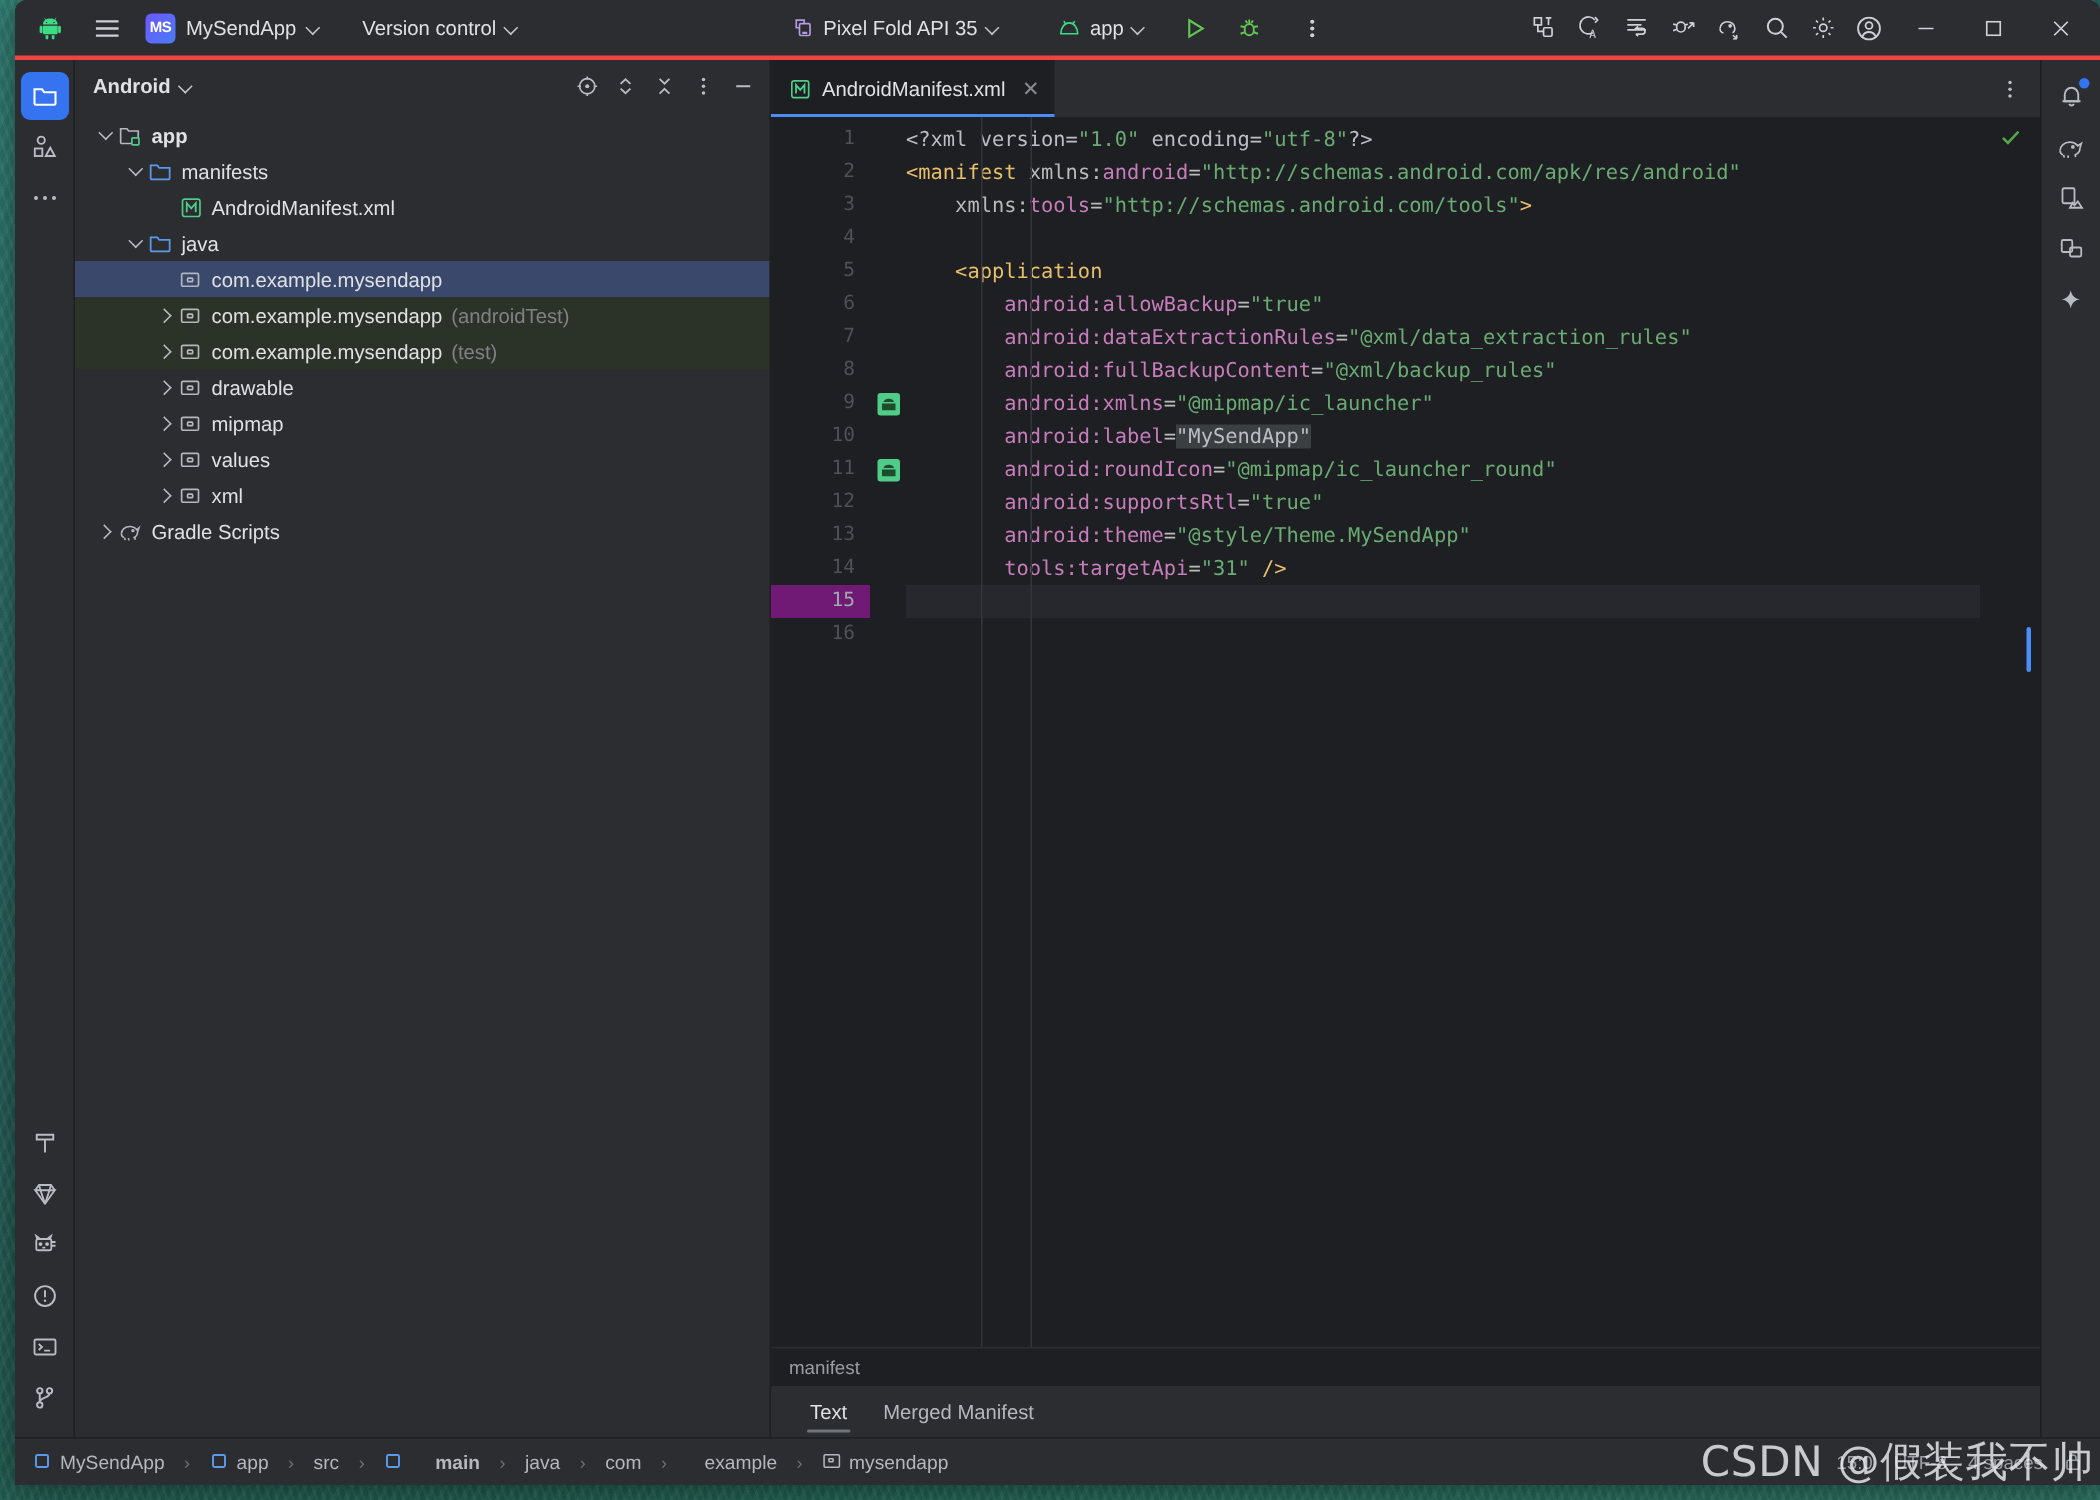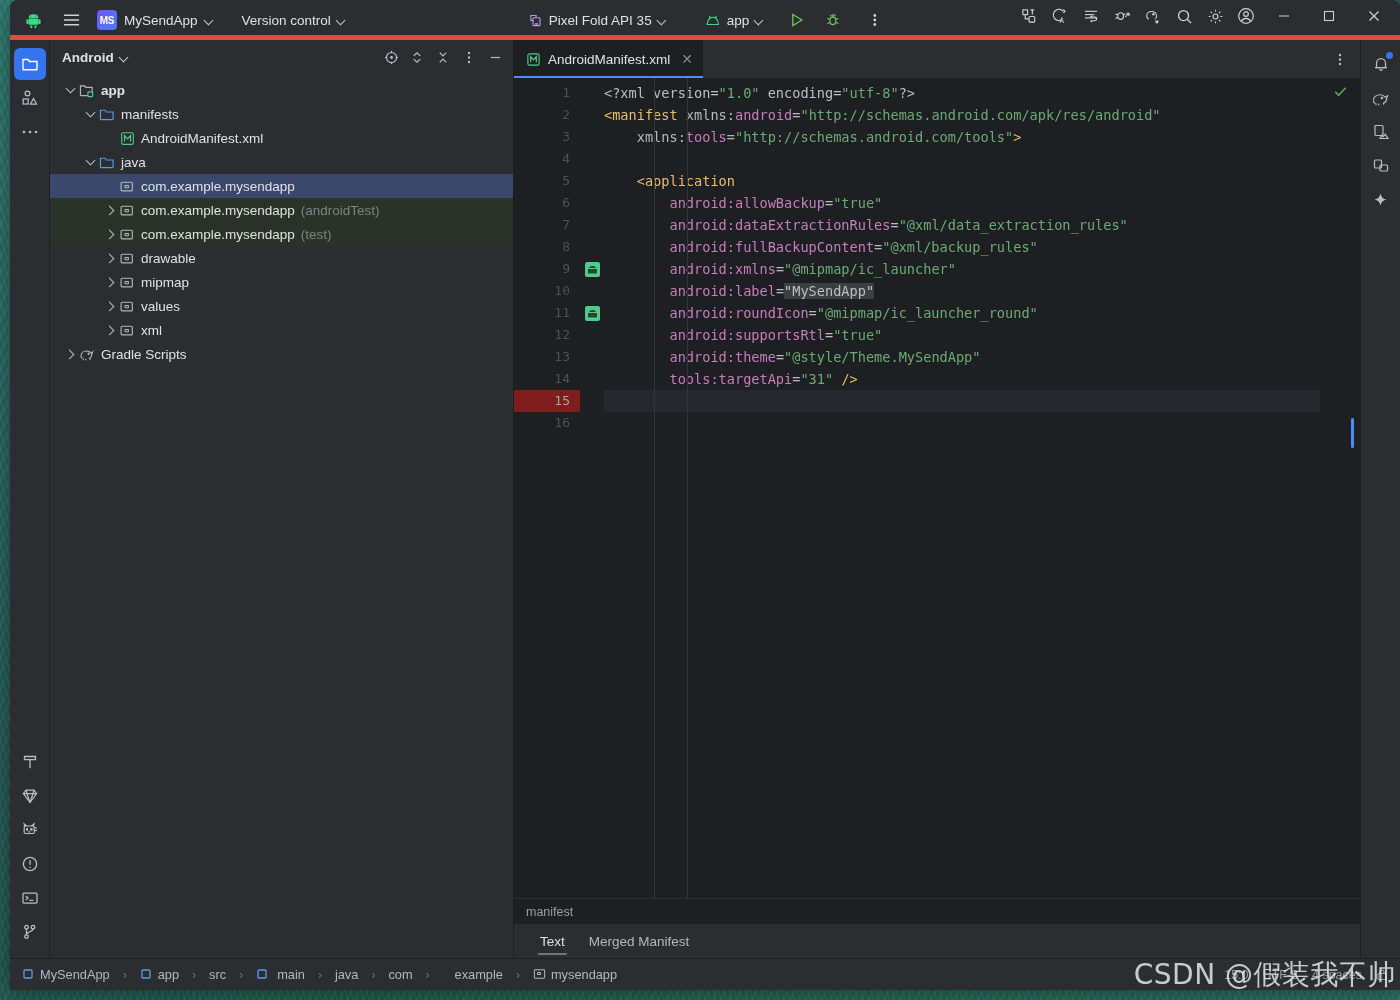--- a/index.html
+++ b/index.html
@@ -29,23 +29,23 @@
     border-radius: 8px 8px 0 0;
     overflow: hidden;
     display: flex; flex-direction: column;
     box-shadow: 0 2px 22px rgba(0,0,0,0.45);
   }
 
   
   #titlebar {
     height: 40px; flex: 0 0 40px;
     background: #2b2d30;
-    display: flex; align-items: flex-end;
+    display: flex; align-items: center;
     position: relative;
-    border-bottom: 5px solid #ef4444;
+    border-bottom: 3px solid #ef4444;
   }
   .tb-left { display: flex; align-items: center; gap: 0; padding-left: 8px; }
   .tb-icon-btn {
     width: 30px; height: 30px; display: flex; align-items: center;
     justify-content: center; border-radius: 5px; color: #ced0d6;
   }
   .android-logo { color: #3ddc84; }
   .proj-chip {
     display: flex; align-items: center; gap: 7px;
     height: 28px; padding: 0 8px 0 5px; margin-left: 6px;
@@ -172,21 +172,21 @@
 
   #editor-wrap { flex: 1; display: flex; min-height: 0; position: relative;
                  background: #1e1f22; overflow: hidden; }
   #gutter {
     width: 66px; flex: 0 0 66px; background: #1e1f22;
     padding-top: 4px; text-align: right;
     font-family: "DejaVu Sans Mono", monospace; font-size: 13px;
   }
   .gline { height: 22px; line-height: 22px; color: #4e5157; padding-right: 10px;
            position: relative; }
-  .gline.caret { color: #a4a7ad; background: #7f1d1d; }
+  .gline.caret { color: #a4a7ad; background: #701a75; }
   #gutter-icons { width: 24px; flex: 0 0 24px; background: #1e1f22; padding-top: 4px; }
   .gicon-line { height: 22px; display: flex; align-items: center; justify-content: center; }
   #code {
     flex: 1; padding-top: 4px; min-width: 0;
     font-family: "DejaVu Sans Mono", monospace; font-size: 13.6px;
     position: relative; overflow: hidden;
   }
   .cline { height: 22px; line-height: 22px; white-space: pre; color: #bcbec4; }
   .cline.caret { background: #26282e; }
   .tk-tag { color: #e8bf6a; }
@@ -835,21 +835,21 @@
               <rect x="2" y="2" width="8" height="8" rx="1"></rect>
             </svg>
           </span>
           <span>app</span>
         </span>
         <span class="crumb-sep">›</span>
         <span style="display: inline-flex; align-items: center; gap: 5px;">
           <span>src</span>
         </span>
         <span class="crumb-sep">›</span>
-        <span style="display: inline-flex; align-items: center; gap: 8px;">
+        <span style="display: inline-flex; align-items: center; gap: 21px; font-weight: bold;">
           <span class="crumb-ico">
             <svg width="12" height="12" viewBox="0 0 12 12" fill="none" stroke="#5c9ae8" stroke-width="1.3">
               <rect x="2" y="2" width="8" height="8" rx="1"></rect>
             </svg>
           </span>
           <span>main</span>
         </span>
         <span class="crumb-sep">›</span>
         <span style="display: inline-flex; align-items: center; gap: 5px;">
           <span>java</span>

